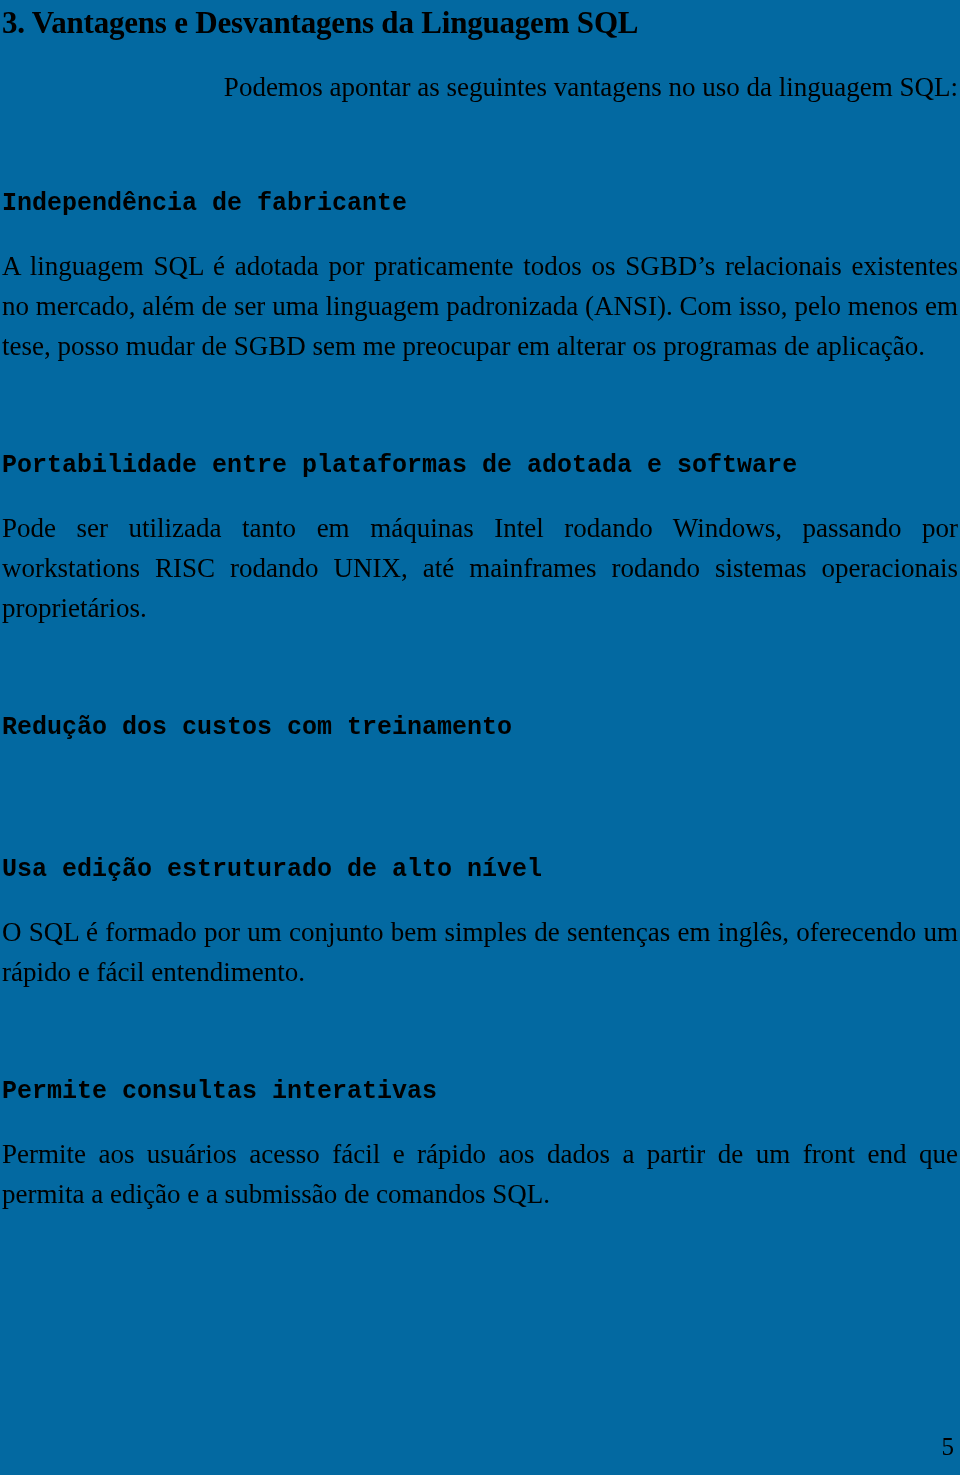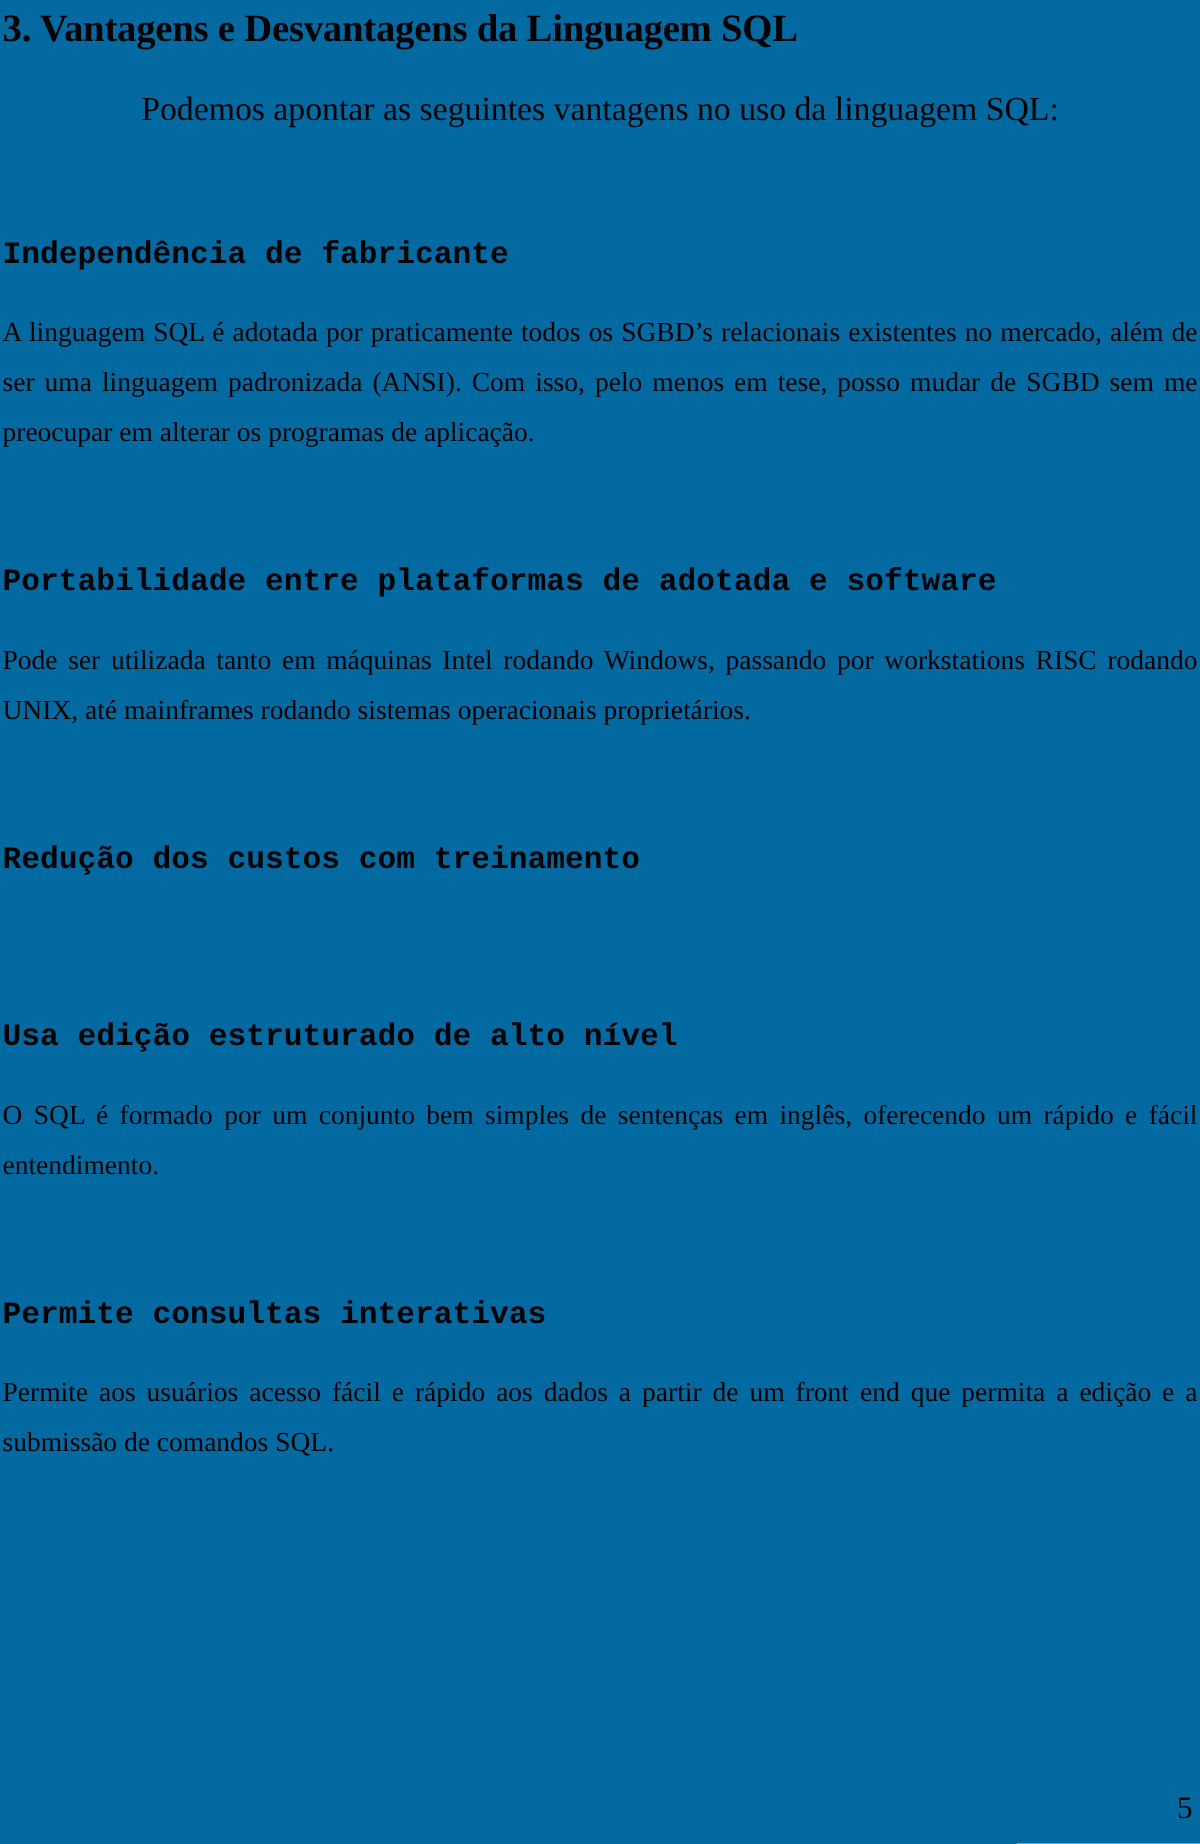--- a/index.html
+++ b/index.html
@@ -33,37 +33,37 @@
     text-align: left;
     white-space: nowrap;
   }
 
   
   .lead {
     font-size: 27px;
     line-height: 34px;
     margin: 0;
     padding-top: 28px;
-    text-align: center;
+    text-align: right;
   }
 
   
   .section {
     margin: 0;
   }
   .section-heading {
     font-size: 25px;
     font-weight: bold;
     line-height: 32px;
     margin: 0;
     text-align: left;
     font-family: Liberation Mono, monospace;
   }
   .section-body {
-    font-size: 22px;
+    font-size: 27px;
     line-height: 40px;
     margin: 0;
     text-align: justify;
     text-justify: inter-word;
     hyphens: none;
   }
 
   
   .gap-h-to-b { height: 26px; }
   .gap-section-lg { height: 84px; }

